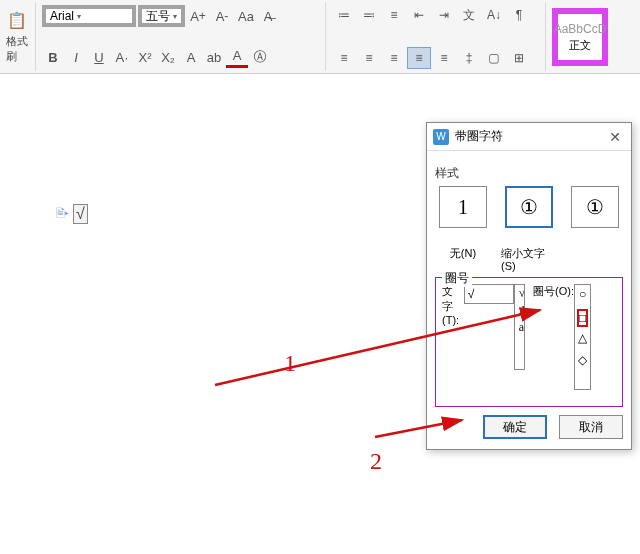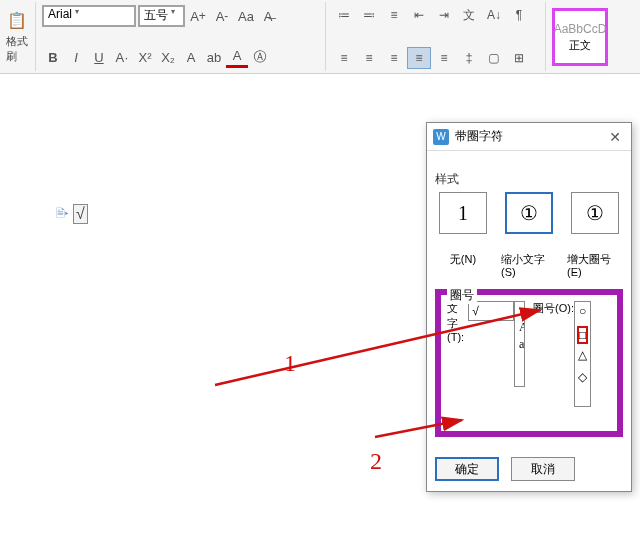--- a/index.html
+++ b/index.html
@@ -3,60 +3,60 @@
 <meta charset="utf-8">
 <style>
 *{margin:0;padding:0;box-sizing:border-box;font-family:"Microsoft YaHei",sans-serif;font-size:12px}
 body{background:#fff;width:640px;height:554px;overflow:hidden;position:relative}
 .ribbon{background:#f5f5f5;border-bottom:1px solid #d0d0d0;height:74px;display:flex;padding:2px 0}
 .ribbon-group{border-right:1px solid #d8d8d8;padding:2px 6px;display:flex;flex-direction:column;justify-content:space-between}
 .format-painter{width:36px;display:flex;flex-direction:column;align-items:center;justify-content:center;gap:2px}
 .fp-icon{width:20px;height:22px;display:flex;align-items:center;justify-content:center;color:#4a8fc7;font-size:16px}
 .fp-label{font-size:11px;color:#444}
 .font-row{display:flex;align-items:center;gap:2px;height:24px}
-.font-sel{border:2px solid #a3a3a3;background:#fff;height:22px;display:flex;align-items:flex-start;padding:0 4px;font-size:12px}
+.font-sel{border:4px solid #a3a3a3;background:#fff;height:22px;display:flex;align-items:center;padding:0 4px;font-size:12px}
 .font-name{width:94px}
 .font-size{width:47px}
 .drop-arr{font-size:8px;color:#666;margin-left:3px}
 .ico-btn{width:22px;height:22px;display:flex;align-items:center;justify-content:center;color:#555;cursor:pointer;font-size:13px}
 .ico-btn.small{width:18px}
 .font-btns{display:flex;gap:1px}
 .para-row{display:flex;gap:1px}
 .para-cell{width:24px;height:22px;display:flex;align-items:center;justify-content:center;color:#555;font-size:12px}
 .para-cell.active{background:#c9d8e8;border:1px solid #7aa3cc}
-.style-box{width:56px;height:58px;border:3px solid #d946ef;background:#fff;display:flex;flex-direction:column;align-items:center;justify-content:center;gap:2px}
+.style-box{width:56px;height:58px;border:6px solid #d946ef;background:#fff;display:flex;flex-direction:column;align-items:center;justify-content:center;gap:2px}
 .style-sample{font-size:12px;color:#999}
 .style-label{font-size:11px}
 .doc-area{position:relative;background:#fff;height:480px}
 .cursor-mark{position:absolute;left:56px;top:130px;display:flex;align-items:center;gap:4px;color:#6a93c4}
 .checkmark{font-size:16px;color:#444;border:1px solid #888;padding:0 2px;background:#f3f3f3}
 .dialog{position:absolute;left:426px;top:122px;width:206px;background:#fff;border:1px solid #888;box-shadow:2px 2px 8px rgba(0,0,0,.25)}
 .dlg-title{height:28px;display:flex;align-items:center;padding:0 6px;border-bottom:1px solid #ddd}
 .dlg-ico{width:16px;height:16px;background:#3b8fd4;color:#fff;font-size:10px;display:flex;align-items:center;justify-content:center;border-radius:2px;margin-right:6px}
 .dlg-title-text{flex:1;font-size:12px}
 .dlg-close{width:20px;text-align:center;cursor:pointer;font-size:14px;color:#555}
 .dlg-body{padding:6px 8px 10px}
-.grp-label{font-size:12px;color:#333;margin:14px 0 4px}
+.grp-label{font-size:12px;color:#333;margin:8px 0 4px}
 .style-opts{display:flex;gap:6px;justify-content:space-between}
 .style-opt{display:flex;flex-direction:column;align-items:center;width:56px}
 .style-preview{width:48px;height:42px;border:1px solid #888;display:flex;align-items:center;justify-content:center;font-size:20px;font-family:serif}
 .style-opt.sel .style-preview{border:2px solid #2d6fbf}
 .style-opt-label{font-size:11px;text-align:left;line-height:1.2;margin-top:19px}
-.circle-sect{margin-top:10px;border:6px solid #a21caf;padding:6px 6px 24px;position:relative}
+.circle-sect{margin-top:4px;border:1px solid #a21caf;padding:6px 6px 16px;position:relative}
 .circle-sect-label{position:absolute;top:-8px;left:6px;background:#fff;padding:0 3px;font-size:12px}
 .two-col{display:flex;gap:8px}
 .col{flex:1;display:flex;flex-direction:row}
 .col-label{font-size:11px;margin-bottom:2px}
 .text-input{border:1px solid #888;height:20px;padding:0 3px;font-size:12px;width:100%}
 .listbox{border:1px solid #888;height:86px;overflow-y:scroll;font-size:12px}
 .listbox .item{padding:1px 4px;font-family:serif}
 .shapebox{border:1px solid #888;height:106px;font-size:12px;display:flex;flex-direction:column;align-items:center;padding-top:2px;gap:4px}
 .shapebox .shape{width:100%;text-align:center;height:18px}
 .shapebox .shape.boxed{border:2px solid #d01010;margin:0 2px;width:calc(100% - 4px)}
-.dlg-btns{display:flex;justify-content:flex-start;gap:12px;margin-top:20px}
+.dlg-btns{display:flex;justify-content:flex-end;gap:12px;margin-top:8px}
 .dlg-btn{width:64px;height:24px;border:1px solid #888;background:#f4f4f4;cursor:pointer;font-size:12px}
 .dlg-btn.primary{border:2px solid #2d6fbf}
 .annotation{position:absolute;color:#d01010;font-size:24px;font-family:serif}
 .arrow-svg{position:absolute;pointer-events:none}
 </style>
 </head>
 <body>
 
 <div class="ribbon">
   <div class="ribbon-group format-painter">
@@ -140,21 +140,20 @@
       <div class="style-opt">
         <div class="style-preview">1</div>
         <div class="style-opt-label">无(N)</div>
       </div>
       <div class="style-opt sel">
         <div class="style-preview">①</div>
         <div class="style-opt-label">缩小文字(S)</div>
       </div>
       <div class="style-opt">
         <div class="style-preview">①</div>
-        <div class="style-opt-label">增大圈号(E)</div>
       </div>
     </div>
     <div class="circle-sect">
       <span class="circle-sect-label">圈号</span>
       <div class="two-col">
         <div class="col">
           <span class="col-label">文字(T):</span>
           <input class="text-input" value="√" style="">
           <div class="listbox">
             <div class="item">√</div>

